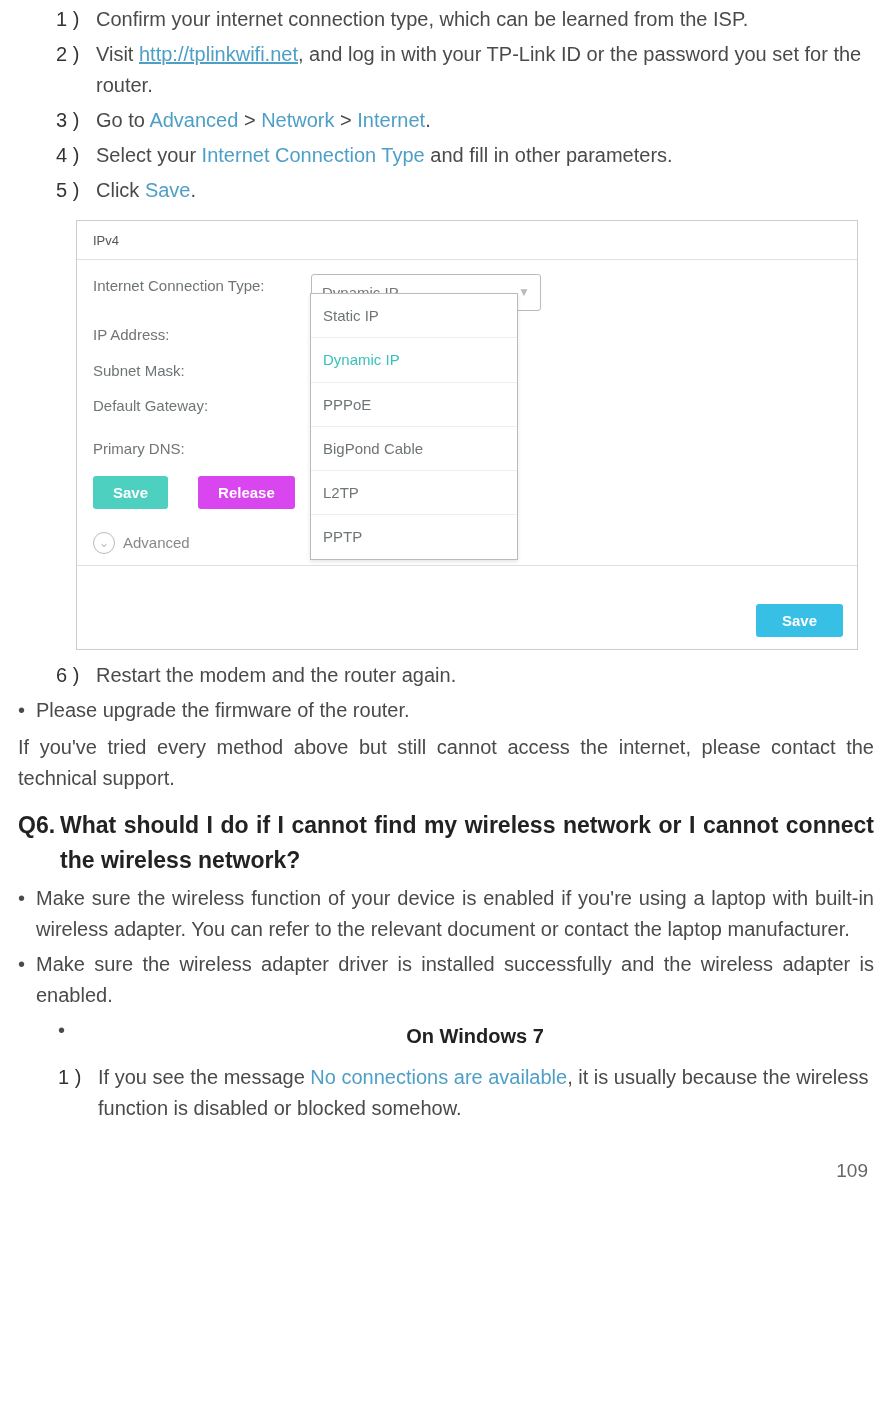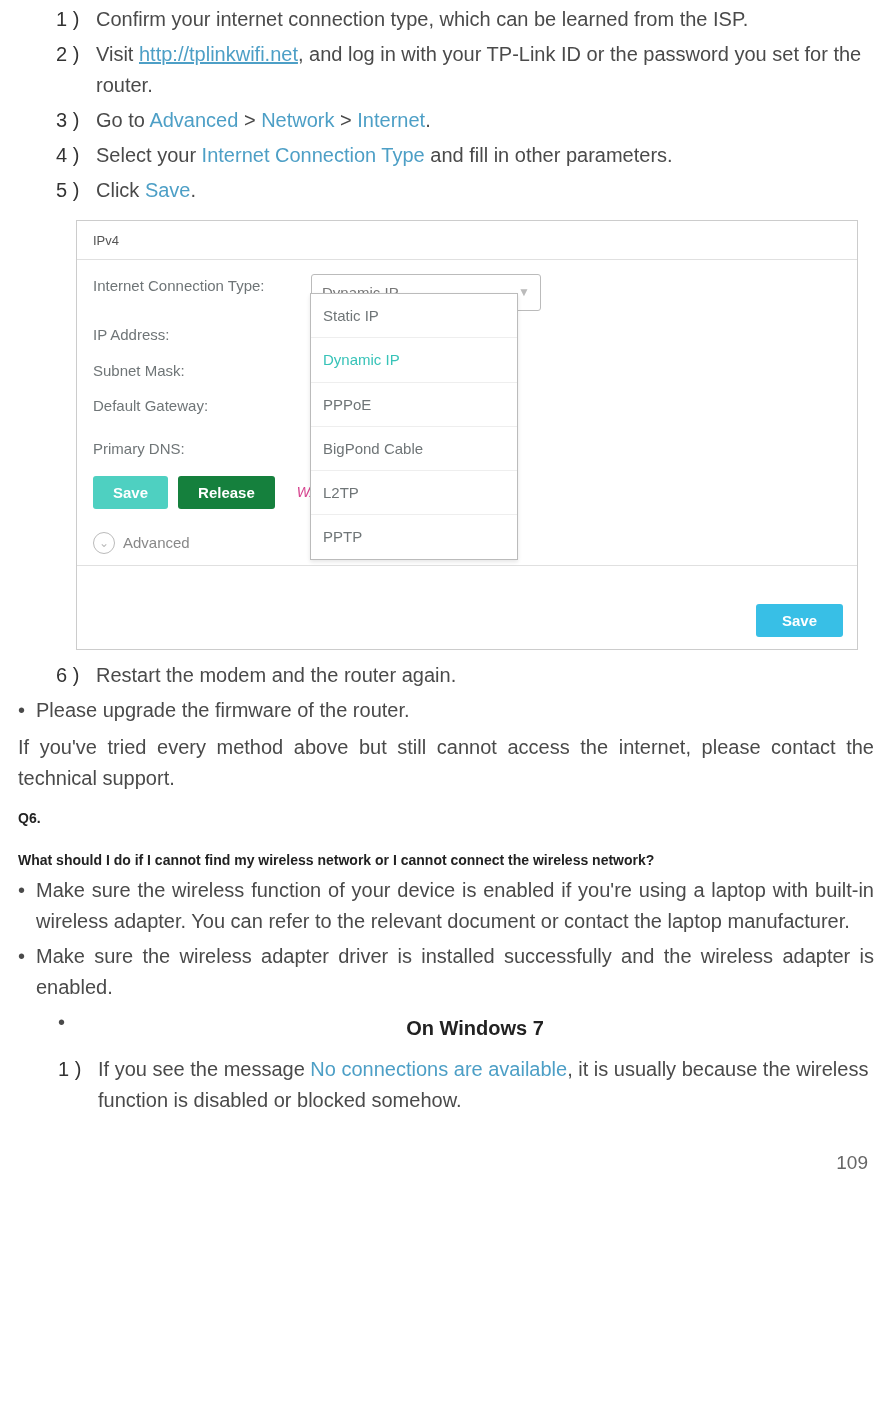--- a/index.html
+++ b/index.html
@@ -98,21 +98,21 @@
   }
   .btn {
     border: 0;
     border-radius: 3px;
     color: #fff;
     padding: 8px 20px;
     font-size: 15px;
     font-weight: 600;
   }
   .btn-green { background: #4ed0c1; }
-  .btn-grey { background: #15803d; }
+  .btn-grey { background: #d946ef; margin-left: 20px; }
   .status-msg { color: #d6418d; font-style: italic; margin-left: 12px; font-size: 14px; }
   .adv-toggle {
     display: flex;
     align-items: center;
     gap: 8px;
     padding: 18px 16px 6px 16px;
     color: #888;
     font-size: 15px;
   }
   .circle-chev {
@@ -124,21 +124,21 @@
     display: flex;
     justify-content: flex-end;
     padding: 30px 14px 2px 14px;
   }
   .btn-save { background: #38bfe6; padding: 8px 26px; }
   ul.bullets { list-style: none; margin: 4px 0; padding: 0; }
   ul.bullets > li { display: flex; margin: 4px 0; }
   .bullet-dot { flex: 0 0 18px; }
   .bullet-body { flex: 1; text-align: justify; }
   .para { margin: 6px 0; text-align: justify; }
-  .q-head { display: flex; margin: 14px 0 4px 0; font-weight: 700; color: #222; font-size: 14px; flex-direction: column; }
+  .q-head { display: flex; margin: 14px 0 4px 0; font-weight: 700; color: #222; font-size: 23px; }
   .q-num { flex: 0 0 42px; }
   .q-body { flex: 1; text-align: justify; }
   .sub-bold { font-weight: 700; color: #222; margin: 6px 0; }
   .sub-indent { padding-left: 40px; }
   .page-num { text-align: right; color: #666; font-size: 19px; padding-right: 6px; margin-top: 32px; }
 </style>
 </head>
 <body>
 
 <div class="page">

